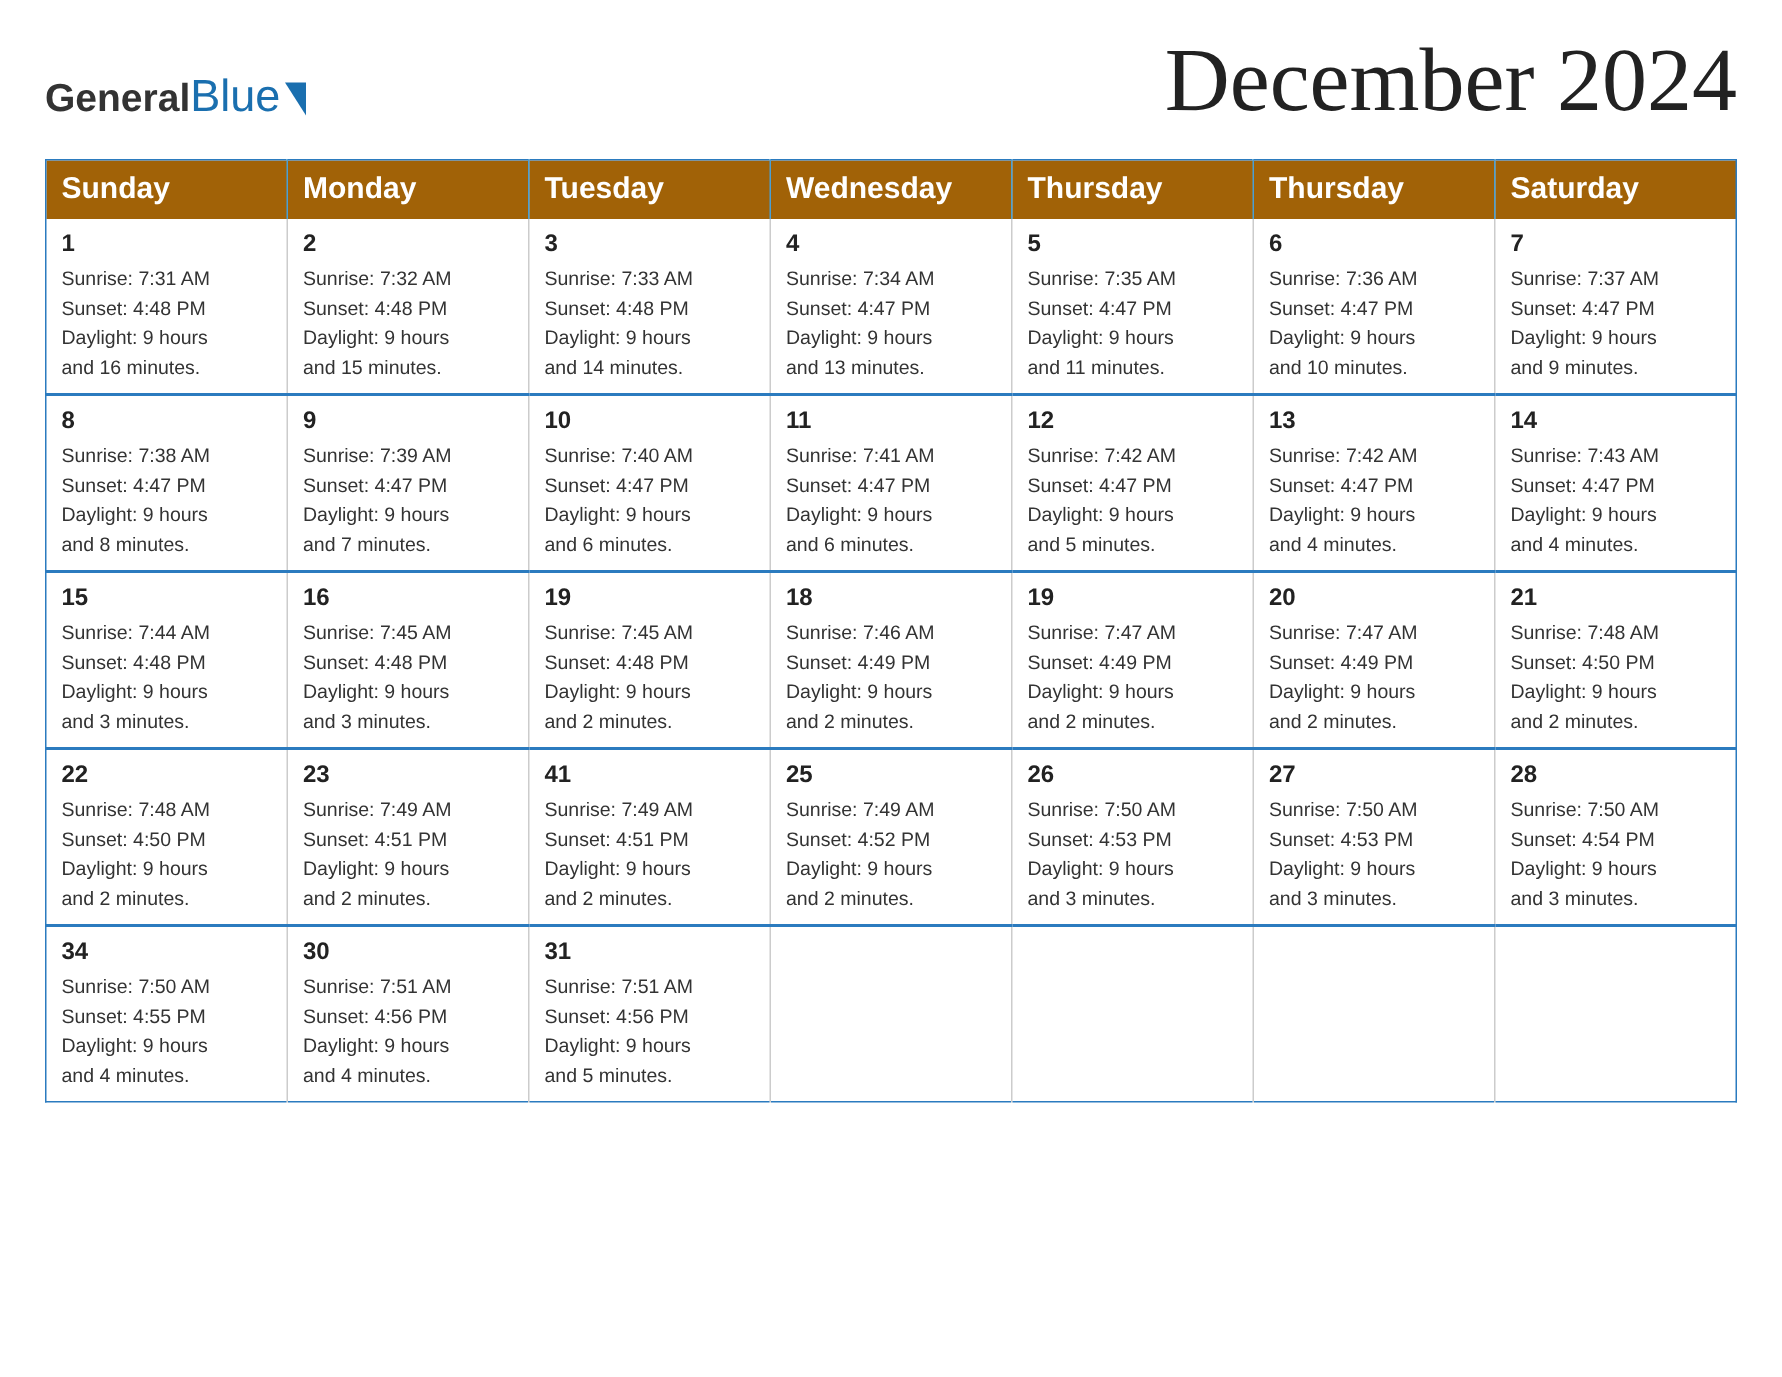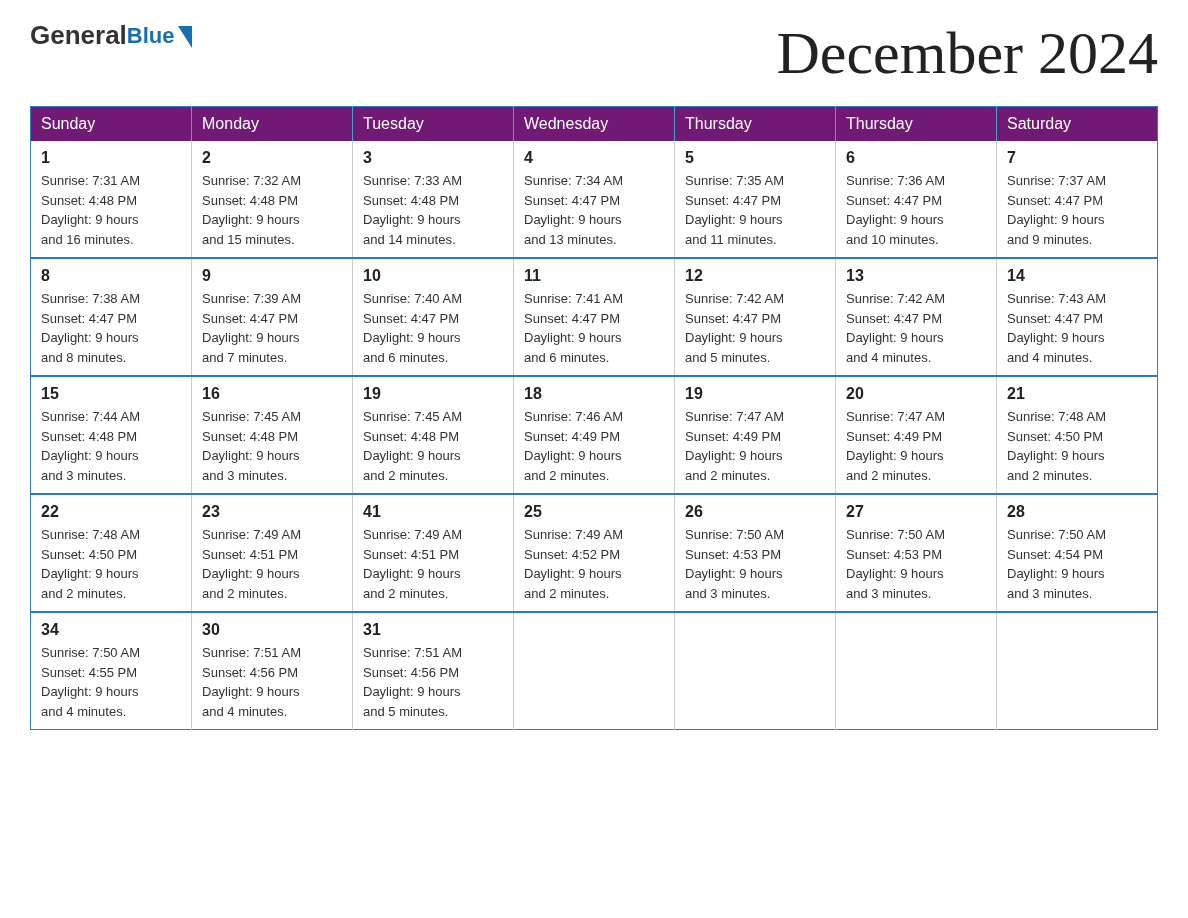--- a/index.html
+++ b/index.html
@@ -17,34 +17,35 @@
       margin-bottom: 20px;
     }
     .logo {
       display: flex;
       flex-direction: column;
       align-items: flex-start;
     }
     .logo-text {
       display: flex;
       align-items: center;
+      margin-top: 28px;
     }
     .logo-general {
       font-size: 26px;
       font-weight: bold;
       color: #333333;
       font-family: Arial, sans-serif;
     }
     .logo-blue-part {
       display: flex;
       align-items: center;
     }
     .logo-blue-text {
-      font-size: 22px;
-      font-weight: bold;
+      font-size: 30px;
+      font-weight: normal;
       color: #1a6faf;
       font-family: Arial, sans-serif;
     }
     .logo-triangle {
       width: 0;
       height: 0;
       border-left: 14px solid transparent;
       border-right: 0px solid transparent;
       border-top: 22px solid #1a6faf;
       margin-left: 3px;
@@ -65,25 +66,25 @@
       color: #444444;
       margin-top: 4px;
       font-family: Georgia, serif;
     }
     .calendar {
       width: 100%;
       border-collapse: collapse;
       border: 1.5px solid #2b7bbf;
     }
     .calendar th {
-      background-color: #701a75;
+      background-color: #a16207;
       color: #ffffff;
       padding: 8px 10px;
-      font-size: 16px;
-      font-weight: normal;
+      font-size: 20px;
+      font-weight: bold;
       text-align: left;
       border-right: 1px solid #4a9fd4;
     }
     .calendar th:last-child {
       border-right: none;
     }
     .calendar td {
       vertical-align: top;
       padding: 8px 10px;
       border-right: 1px solid #cccccc;

